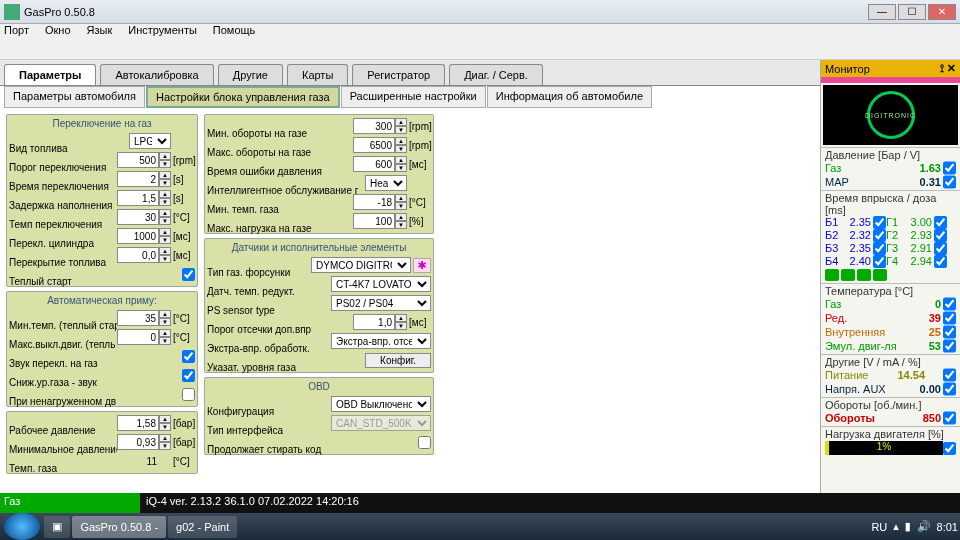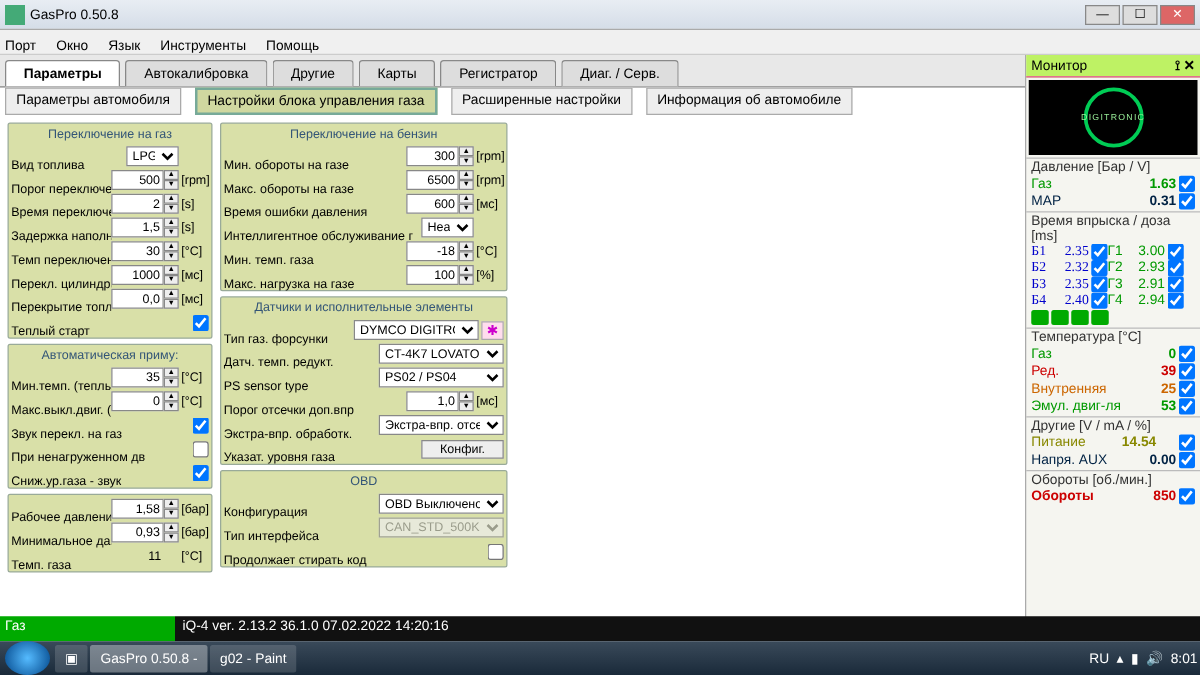--- a/index.html
+++ b/index.html
@@ -6,66 +6,66 @@
 body { width: 960px; height: 540px; background: #e8e8e8; overflow: hidden; position: relative; }
 
 
 .titlebar { height: 24px; background: linear-gradient(#e8edf3,#d5dde8); display: flex; align-items: center; padding: 0 4px; border-bottom: 1px solid #aaa; }
 .titlebar .icon { width: 16px; height: 16px; background: #4a7; margin-right: 4px; }
 .titlebar .title { flex: 0 0 auto; }
 .titlebar .spacer { flex: 1; }
 .winbtn { width: 28px; height: 16px; margin-left: 2px; border: 1px solid #888; background: #ddd; font-size: 10px; text-align: center; line-height: 14px; }
 .winbtn.close { background: #d66; color: #fff; }
 
-.menubar { height: 20px; background: #f0f0f0; display: flex; align-items: flex-end; padding: 0 4px; border-bottom: 1px solid #ccc; }
+.menubar { height: 36px; background: #f0f0f0; display: flex; align-items: flex-start; padding: 0 4px; border-bottom: 1px solid #ccc; }
 .menubar span { margin-right: 16px; cursor: default; }
 
 
 .layout { display: flex; height: 469px; }
 .left { flex: 1; background: #fff; position: relative; }
 .right { width: 140px; background: #f5f5f0; border-left: 1px solid #aaa; display: flex; flex-direction: column; }
 
 
 .maintabs { display: flex; background: #e8e8e8; border-bottom: 1px solid #888; padding: 4px 4px 0 4px; gap: 4px; }
 .tab { padding: 4px 14px; border: 1px solid #888; border-bottom: none; background: #ddd; border-radius: 3px 3px 0 0; cursor: default; }
 .tab.active { background: #fff; font-weight: bold; }
 
-.subtabs { display: flex; padding: 0 4px 4px 4px; gap: 11px; }
+.subtabs { display: flex; padding: 0 4px 4px 4px; gap: 1px; }
 .subtab { padding: 3px 8px; border: 1px solid #aaa; background: #eee; }
 .subtab.active { background: #d0d8a0; border: 2px solid #7a9; }
 
 
 .panels { display: flex; gap: 6px; padding: 2px 6px; }
-.col1 { width: 164px; }
+.col1 { width: 192px; }
 .col2 { width: 230px; }
 .panel { background: #d9e0a8; border: 1px solid #9a9; border-radius: 2px; margin-bottom: 4px; padding: 2px; }
 .panel-title { text-align: center; color: #357; font-size: 10px; padding: 1px 0 3px 0; }
 .row { display: flex; align-items: center; height: 18px; margin-bottom: 1px; }
 .row .lbl { flex: 1; font-size: 10px; overflow: hidden; white-space: nowrap; margin-top: 14px; }
 .row input.val, .row select.val { width: 42px; height: 16px; border: 1px solid #888; font-size: 10px; text-align: right; padding-right: 2px; background: #fff; }
 .row select.val { text-align: left; }
 .row select.wide { width: 100px; }
 .row .spin { display: inline-flex; flex-direction: column; width: 12px; height: 16px; }
 .row .spin b { height: 8px; border: 1px solid #888; background: #eee; font-size: 6px; text-align: center; line-height: 6px; }
 .row .unit { width: 22px; font-size: 10px; text-align: left; margin-left: 2px; }
 .row input[type=checkbox] { margin-left: 2px; }
 
 
-.mon-title { display: flex; align-items: center; padding: 2px 4px; background: #bef264; border-bottom: 1px solid #ec4899; font-size: 10px; }
+.mon-title { display: flex; align-items: center; padding: 2px 4px; background: #eab308; border-bottom: 6px solid #ec4899; font-size: 10px; }
 .mon-title span { flex: 1; }
 .mon-logo { height: 60px; background: #000; margin: 2px; display: flex; align-items: center; justify-content: center; }
 .mon-logo .ring { width: 48px; height: 48px; border: 3px solid #0c5; border-radius: 50%; display: flex; align-items: center; justify-content: center; color: #9e9; font-size: 7px; letter-spacing: 1px; }
 .mon-sec { padding: 1px 4px; border-top: 1px solid #bbb; }
 .mon-sec .h { font-size: 10px; color: #333; display: flex; }
 .mon-sec .h span:first-child { flex: 1; }
 .mon-row { display: flex; font-size: 11px; line-height: 14px; }
 .mon-row .k { flex: 1; }
 .mon-row .v { font-weight: bold; }
 .mon-row .cb { margin-left: 2px; }
-.c-green { color: #090; } .c-blue { color: #00c; font-family: Liberation Serif, serif; } .c-dark { color: #024; } .c-orange { color: #c60; } .c-red { color: #c00; } .c-dkyellow { color: #880; gap: 16px; }
+.c-green { color: #090; } .c-blue { color: #00c; } .c-dark { color: #024; } .c-orange { color: #c60; } .c-red { color: #c00; } .c-dkyellow { color: #880; gap: 16px; }
 .inj-grid { display: flex; flex-direction: column; }
 .inj-r { display: flex; font-size: 10px; line-height: 13px; }
 .inj-r span { width: 18px; }
 .inj-r .vv { width: 28px; text-align: right; margin-right: 2px; }
 .inj-icons { display: flex; gap: 2px; padding: 1px 0; }
 .inj-icons b { width: 14px; height: 12px; background: #0a0; border-radius: 2px; }
 .engload { background: #000; height: 14px; margin: 1px 0; position: relative; }
 .engload .bar { background: #dd0; height: 100%; width: 3%; }
 .engload .txt { position: absolute; width: 100%; text-align: center; color: #ee0; font-size: 10px; top: 0; }
 
@@ -208,26 +208,26 @@
                 <b>▲</b>
                 <b>▼</b>
               </span>
               <span class="unit">[°C]</span>
             </div>
         <div class="row">
               <span class="lbl">Звук перекл. на газ</span>
               <input type="checkbox" checked="" style="">
             </div>
         <div class="row">
+              <span class="lbl">Сниж.ур.газа - звук</span>
+              <input type="checkbox" checked="" style="">
+            </div>
+        <div class="row">
               <span class="lbl">При ненагруженном дв</span>
               <input type="checkbox" style="">
-            </div>
-        <div class="row">
-              <span class="lbl">Сниж.ур.газа - звук</span>
-              <input type="checkbox" checked="" style="">
             </div>
       </div>
 
       <div class="panel">
         <div class="row">
               <span class="lbl">Рабочее давление</span>
               <input class="val" value="1,58" style="">
               <span class="spin">
                 <b>▲</b>
                 <b>▼</b>
@@ -246,21 +246,20 @@
         <div class="row">
               <span class="lbl">Темп. газа</span>
               <input class="val" readonly="" style="background: rgb(217, 224, 168); border: none;" value="11">
               <span class="unit" style="margin-left:14px">[°C]</span>
             </div>
       </div>
     </div>
 
     <div class="col2">
       <div class="panel">
-        <div class="panel-title">Переключение на бензин</div>
         <div class="row">
               <span class="lbl">Мин. обороты на газе</span>
               <input class="val" value="300" style="">
               <span class="spin">
                 <b>▲</b>
                 <b>▼</b>
               </span>
               <span class="unit">[rpm]</span>
             </div>
         <div class="row">
@@ -473,20 +472,32 @@
     <div class="h">
           <span>Обороты [об./мин.]</span>
         </div>
     <div class="mon-row c-red" style="font-weight:bold">
           <span class="k">Обороты</span>
           <span class="v">850</span>
           <input type="checkbox" checked="" class="cb" style="">
         </div>
   </div>
 
+  <div class="mon-sec">
+    <div class="h">
+          <span>Нагрузка двигателя [%]</span>
+        </div>
+    <div style="display:flex;align-items:center">
+      <div class="engload" style="flex:1">
+            <div class="bar"></div>
+            <div class="txt">1%</div>
+          </div>
+      <input type="checkbox" checked="" class="cb" style="">
+    </div>
+  </div>
 </div>
 </div>
 
 <div class="statusbar">
   <div class="gas">Газ</div>
   <div class="info">iQ-4   ver. 2.13.2   36.1.0   07.02.2022 14:20:16</div>
 </div>
 
 <div class="taskbar">
   <div class="startorb"></div>

